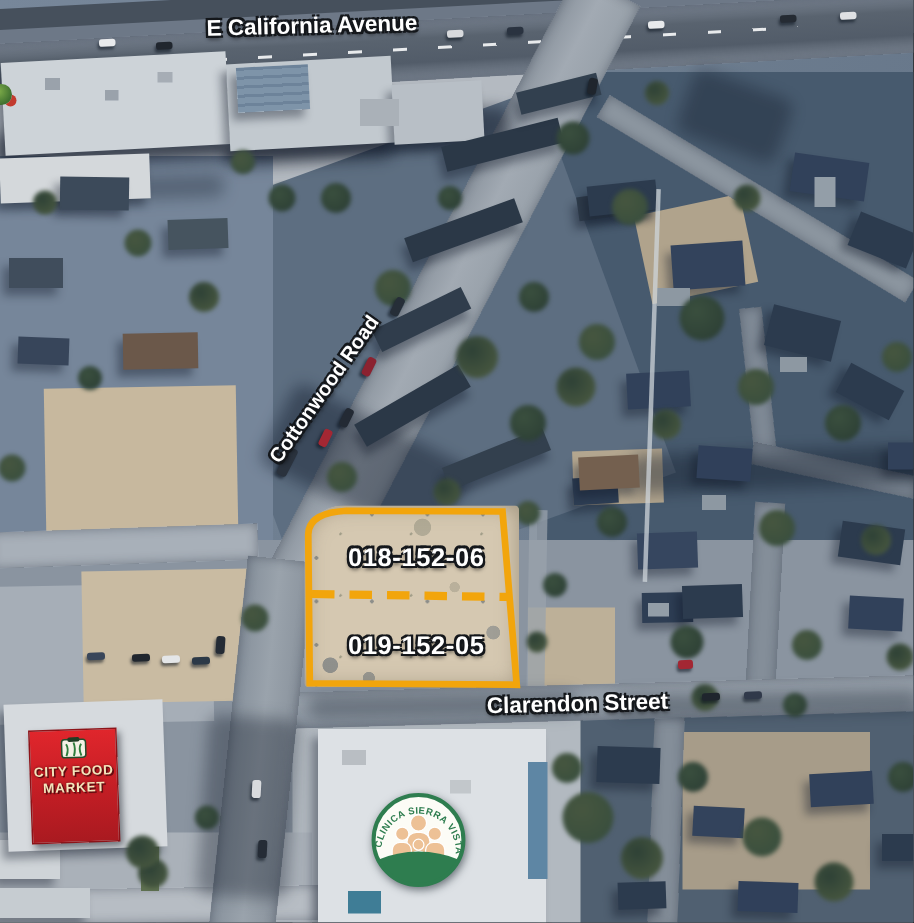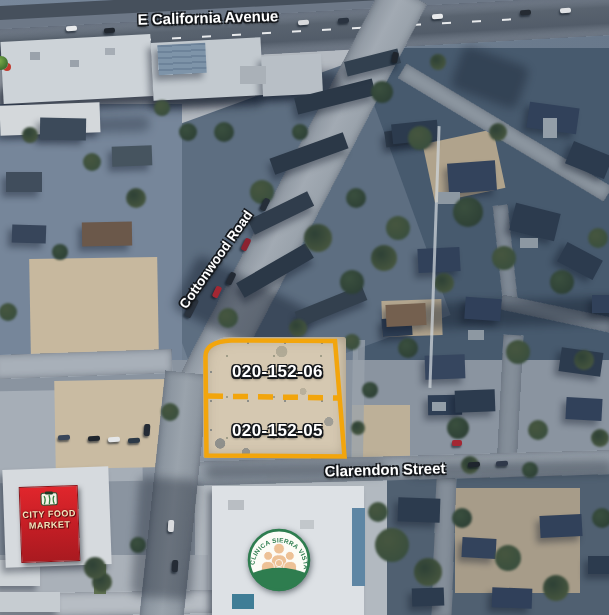--- a/index.html
+++ b/index.html
@@ -234,22 +234,22 @@
 
   <div id="parcel-dirt"></div>
   <svg id="parcel-svg" width="609" height="615" viewBox="0 0 609 615">
     <path d="M 231 340.5 L 335 341 L 344.5 456.5 L 206.5 455.5 L 205.5 357 Q 205 342 231 340.5 Z" fill="none" stroke-width="4.5" stroke="#F2A50C" stroke-linejoin="miter"></path>
     <line x1="208" y1="396" x2="341" y2="398" stroke="#F2A50C" stroke-width="5.5" stroke-dasharray="15 10"></line>
   </svg>
 
   <div class="maplabel" id="lbl-california">E California Avenue</div>
   <div class="maplabel" id="lbl-cottonwood">Cottonwood Road</div>
   <div class="maplabel" id="lbl-clarendon">Clarendon Street</div>
-  <div class="maplabel" id="lbl-parcel-n">020-152-06</div>
-  <div class="maplabel" id="lbl-parcel-s">020-152-05</div>
+  <div class="maplabel" id="lbl-parcel-n">018-152-06</div>
+  <div class="maplabel" id="lbl-parcel-s">019-152-05</div>
 
   <div id="market-sign">
     <svg width="22" height="15" viewBox="0 0 22 15">
       <rect x="3" y="2" width="16" height="12" rx="2" fill="#f4f1e6" stroke="#244e2c" stroke-width="1"></rect>
       <path d="M6 5 q2 3 0 8 M11 4 q1.5 4 0 9 M16 5 q-2 3 0 8" stroke="#2e7d3c" stroke-width="1.3" fill="none"></path>
       <rect x="7" y="0.5" width="8" height="3" rx="1.2" fill="#1e3d24"></rect>
     </svg>
     <div class="mk-txt">CITY FOOD</div>
     <div class="mk-txt">MARKET</div>
   </div>

